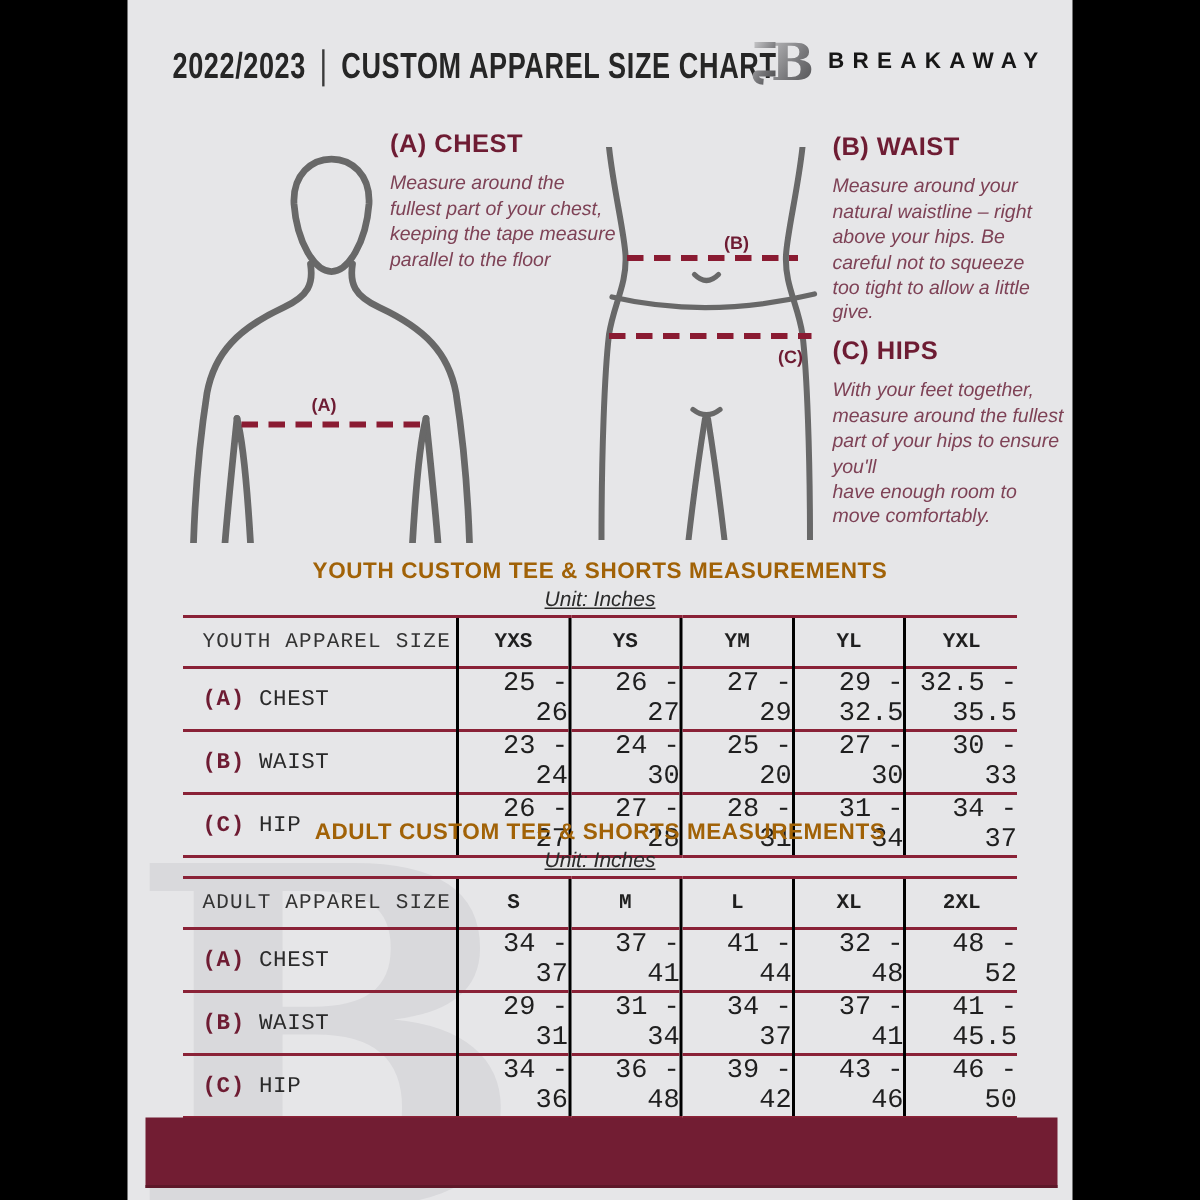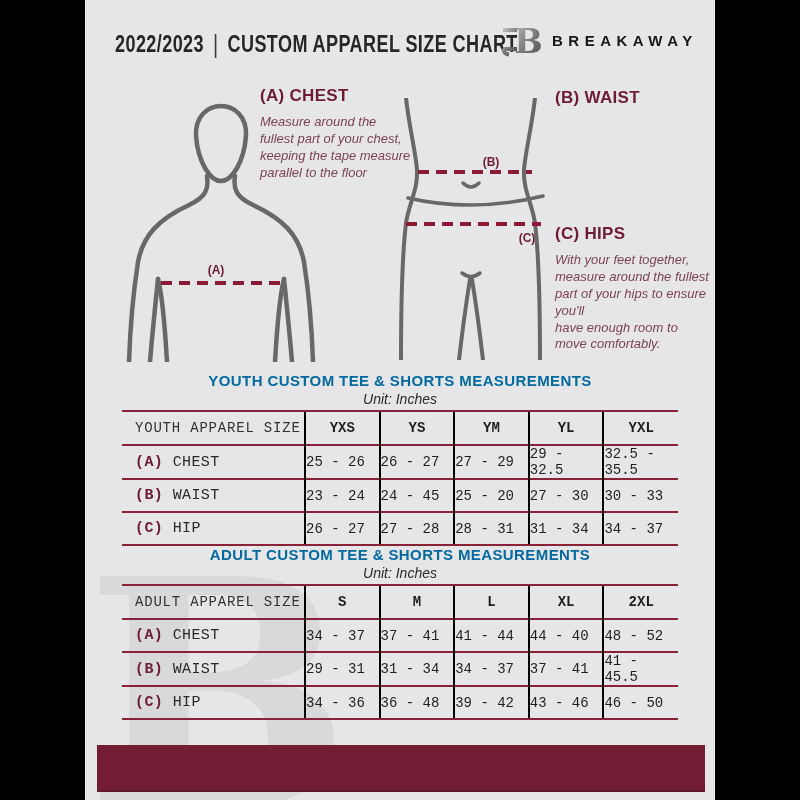--- a/index.html
+++ b/index.html
@@ -27,33 +27,33 @@
   .figlabel{font-family:"Liberation Sans",sans-serif;font-weight:700;font-size:12px;fill:#6e1c33;}
   
   .guide{position:absolute;z-index:1;}
   .guide h3{margin:0 0 8px 0;font-size:17px;font-weight:700;color:#6e1c33;letter-spacing:.3px;}
   .guide p{margin:0;font-style:italic;font-size:13px;line-height:1.3;color:#7e4256;white-space:pre-line;}
   .guide-chest{left:175px;top:86px;width:152px;}
   .guide-waist{left:470px;top:88px;width:142px;}
   .guide-hips{left:470px;top:224px;width:156px;}
   
   .sec-title{position:absolute;left:0;width:630px;text-align:center;font-weight:700;
-    font-size:15px;letter-spacing:.4px;color:#0369a1;z-index:1;}
+    font-size:15px;letter-spacing:.4px;color:#a16207;z-index:1;}
   .sec-unit{position:absolute;left:0;width:630px;text-align:center;font-style:italic;
-    font-size:14px;color:#2b2b2b;z-index:1;}
+    font-size:14px;color:#2b2b2b;z-index:1;text-decoration:underline;}
   
   .size-table{position:absolute;left:37px;width:556px;z-index:1;font-family:Liberation Mono, monospace;}
   table{border-collapse:collapse;width:556px;table-layout:fixed;background:transparent;}
   col.c0{width:183px;}
   th,td{padding:0;border-top:2px solid #8a2237;}
   tbody tr:last-child td{border-bottom:2px solid #8a2237;}
   th:not(:first-child),td:not(:first-child){border-left:2px solid #000000;}
   th{height:32px;font-size:14px;font-weight:700;color:#1f1f1f;text-align:center;}
   th.rowhead{font-weight:400;color:#333;letter-spacing:.8px;text-align:left;padding-left:13px;font-size:14px;}
-  td{height:31px;font-size:14px;color:#1f1f1f;text-align:left;}
+  td{height:31px;font-size:18px;color:#1f1f1f;text-align:right;}
   td.rowhead{text-align:left;padding-left:13px;font-size:15px;color:#2a2a2a;letter-spacing:.4px;}
   td.rowhead .marker{font-weight:700;color:#6e1c33;}
   
   .watermark{
     position:absolute;left:0px;top:538px;z-index:0;
     font-family:"DejaVu Serif",serif;font-weight:700;font-size:315px;line-height:1;
     color:#d9d9dc;user-select:none;
   }
   .footer-bar{
     position:absolute;left:12px;top:745px;width:608px;height:45px;
@@ -118,20 +118,21 @@
     <text class="figlabel" x="98" y="68" text-anchor="middle">(B)</text>
     <text class="figlabel" x="134" y="144" text-anchor="middle">(C)</text>
   </svg>
 
   <div class="guide guide-chest">
     <h3>(A) CHEST</h3>
     <p>Measure around the fullest part of your chest, keeping the tape measure parallel to the floor</p>
   </div>
   <div class="guide guide-waist">
     <h3>(B) WAIST</h3>
+    <p>Measure around your natural waistline – right above your hips. Be careful not to squeeze too tight to allow a little give.</p>
   </div>
   <div class="guide guide-hips">
     <h3>(C) HIPS</h3>
     <p>With your feet together, measure around the fullest part of your hips to ensure you'll
 have enough room to move comfortably.</p>
   </div>
 
   <div class="sec-title" style="top:372px">YOUTH CUSTOM TEE &amp; SHORTS MEASUREMENTS</div>
   <div class="sec-unit" style="top:391px">Unit: Inches</div>
   <div class="size-table" style="top:410px">
@@ -159,21 +160,21 @@
           <td class="rowhead"><span class="marker">(A)</span> <span>CHEST</span></td>
           <td>25 - 26</td>
           <td>26 - 27</td>
           <td>27 - 29</td>
           <td>29 - 32.5</td>
           <td>32.5 - 35.5</td>
         </tr>
         <tr>
           <td class="rowhead"><span class="marker">(B)</span> <span>WAIST</span></td>
           <td>23 - 24</td>
-          <td>24 - 45</td>
+          <td>24 - 30</td>
           <td>25 - 20</td>
           <td>27 - 30</td>
           <td>30 - 33</td>
         </tr>
         <tr>
           <td class="rowhead"><span class="marker">(C)</span> <span>HIP</span></td>
           <td>26 - 27</td>
           <td>27 - 28</td>
           <td>28 - 31</td>
           <td>31 - 34</td>
@@ -204,21 +205,21 @@
           <th>XL</th>
           <th>2XL</th>
         </tr>
       </thead>
       <tbody>
         <tr>
           <td class="rowhead"><span class="marker">(A)</span> <span>CHEST</span></td>
           <td>34 - 37</td>
           <td>37 - 41</td>
           <td>41 - 44</td>
-          <td>44 - 40</td>
+          <td>32 - 48</td>
           <td>48 - 52</td>
         </tr>
         <tr>
           <td class="rowhead"><span class="marker">(B)</span> <span>WAIST</span></td>
           <td>29 - 31</td>
           <td>31 - 34</td>
           <td>34 - 37</td>
           <td>37 - 41</td>
           <td>41 - 45.5</td>
         </tr>

